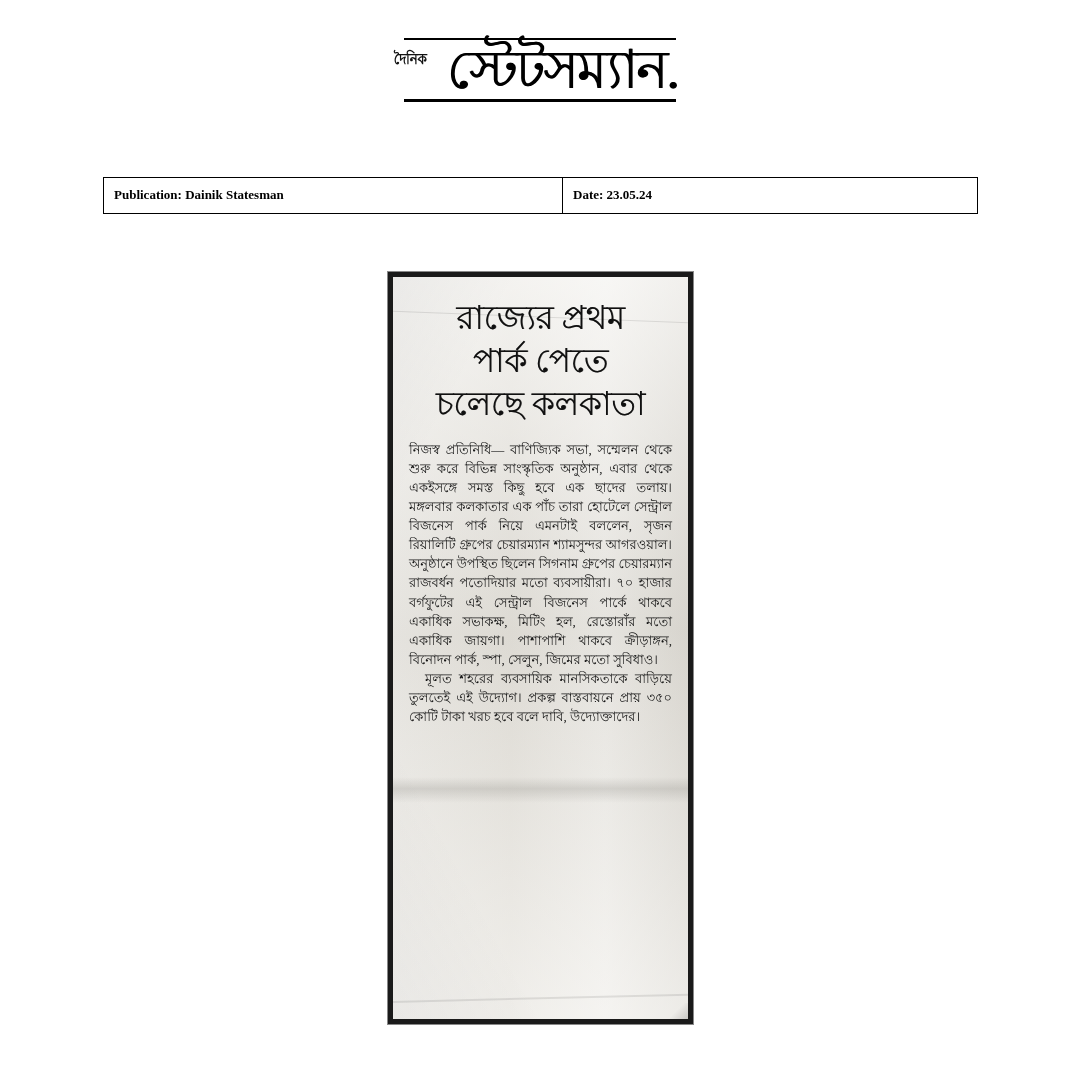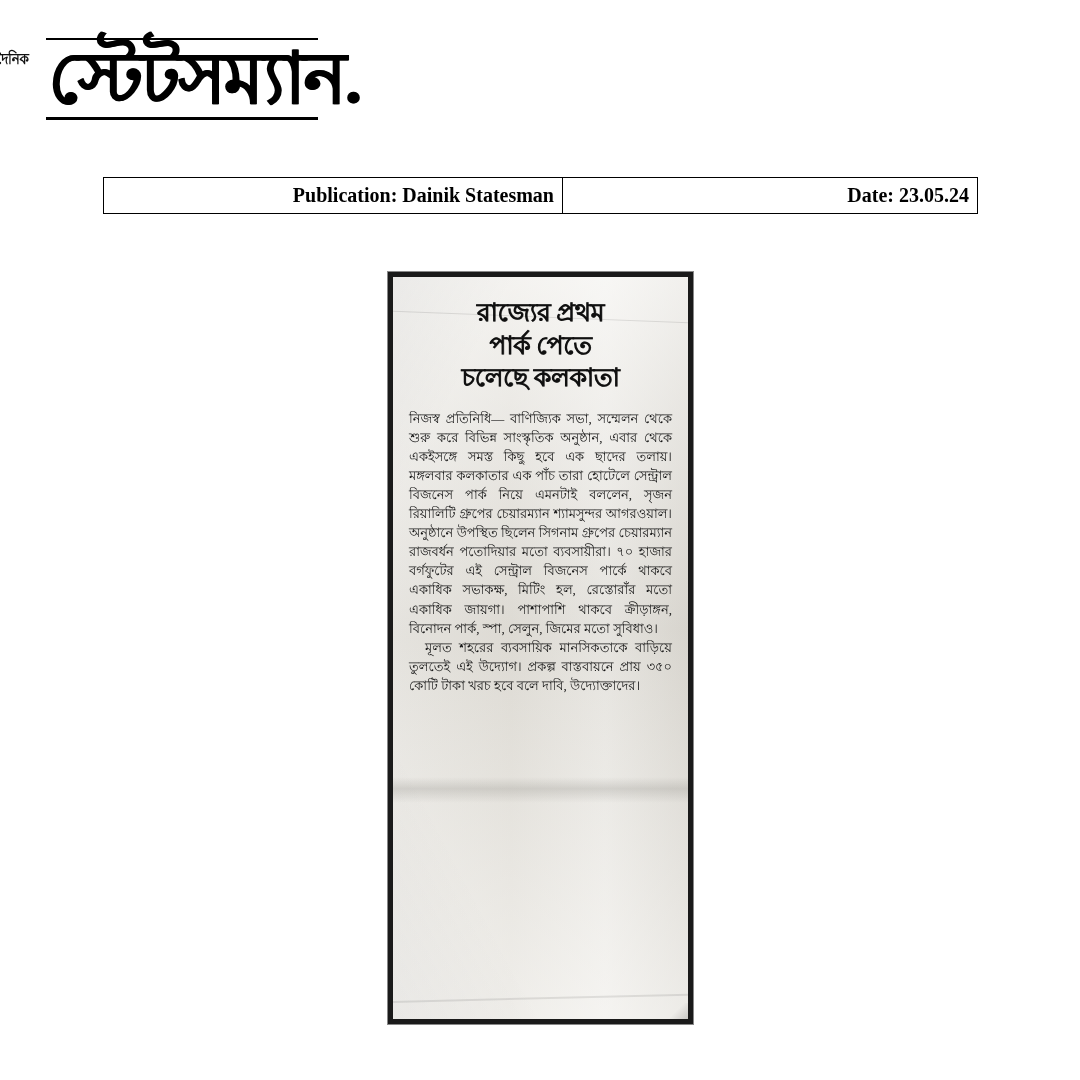--- a/index.html
+++ b/index.html
@@ -19,21 +19,21 @@
   .page {
     width: 1080px;
     height: 1080px;
     position: relative;
     box-sizing: border-box;
   }
 
   
   .masthead {
     width: 100%;
-    text-align: left;
+    text-align: center;
     padding-top: 38px;
     height: 105px;
     box-sizing: border-box;
   }
   .masthead-inner {
     display: inline-block;
     position: relative;
     line-height: 1;
   }
   .masthead-kicker {
@@ -42,22 +42,22 @@
     top: 14px;
     font-family: "Liberation Serif", serif;
     font-size: 15px;
     font-weight: bold;
     letter-spacing: -0.5px;
     color: #111;
     transform: scaleX(0.9);
   }
   .masthead-title {
     font-family: "Liberation Serif", serif;
-    font-size: 72px;
-    font-weight: bold;
+    font-size: 54px;
+    font-weight: normal;
     letter-spacing: -2px;
     color: #000;
     padding-left: 48px;
     padding-right: 4px;
     text-shadow: 1px 0 0 #000;
   }
   .masthead-rule {
     width: 272px;
     height: 3px;
     background: #000;
@@ -74,26 +74,25 @@
     position: absolute;
     left: 103px;
     top: 177px;
     width: 875px;
     border-collapse: collapse;
     table-layout: fixed;
   }
   .info-table td {
     border: 1.5px solid #000;
     font-family: "Liberation Serif", serif;
-    font-size: 20px;
+    font-size: 13px;
     font-weight: bold;
     padding: 5px 8px 6px 10px;
     height: 24px;
     vertical-align: middle;
-    text-align: right;
   }
   .info-table td.col-left { width: 440px; }
 
   
   .clipping-wrap {
     position: absolute;
     left: 388px;
     top: 272px;
     width: 305px;
     height: 752px;
@@ -110,22 +109,22 @@
       linear-gradient(118deg, rgba(0,0,0,0.05) 0%, rgba(255,255,255,0) 18%),
       linear-gradient(62deg, rgba(0,0,0,0.045) 0%, rgba(255,255,255,0) 22%),
       linear-gradient(178deg, rgba(255,255,255,0.6) 0%, rgba(0,0,0,0.03) 48%, rgba(255,255,255,0.45) 100%),
       linear-gradient(90deg, #eceae5 0%, #e4e1da 40%, #edebe6 72%, #dedbd4 100%);
     padding: 14px 14px 10px 14px;
     box-sizing: border-box;
   }
   .clip-headline {
     text-align: center;
     font-family: "Liberation Serif", serif;
-    font-weight: bold;
-    font-size: 25px;
+    font-weight: normal;
+    font-size: 33px;
     line-height: 1.30;
     letter-spacing: -0.3px;
     color: #101010;
     margin: 6px 0 14px 0;
     text-shadow: 0.4px 0 0 rgba(0,0,0,0.55);
   }
   .clip-headline div { white-space: nowrap; }
   .clip-body {
     font-family: "Liberation Serif", serif;
     font-size: 13px;

